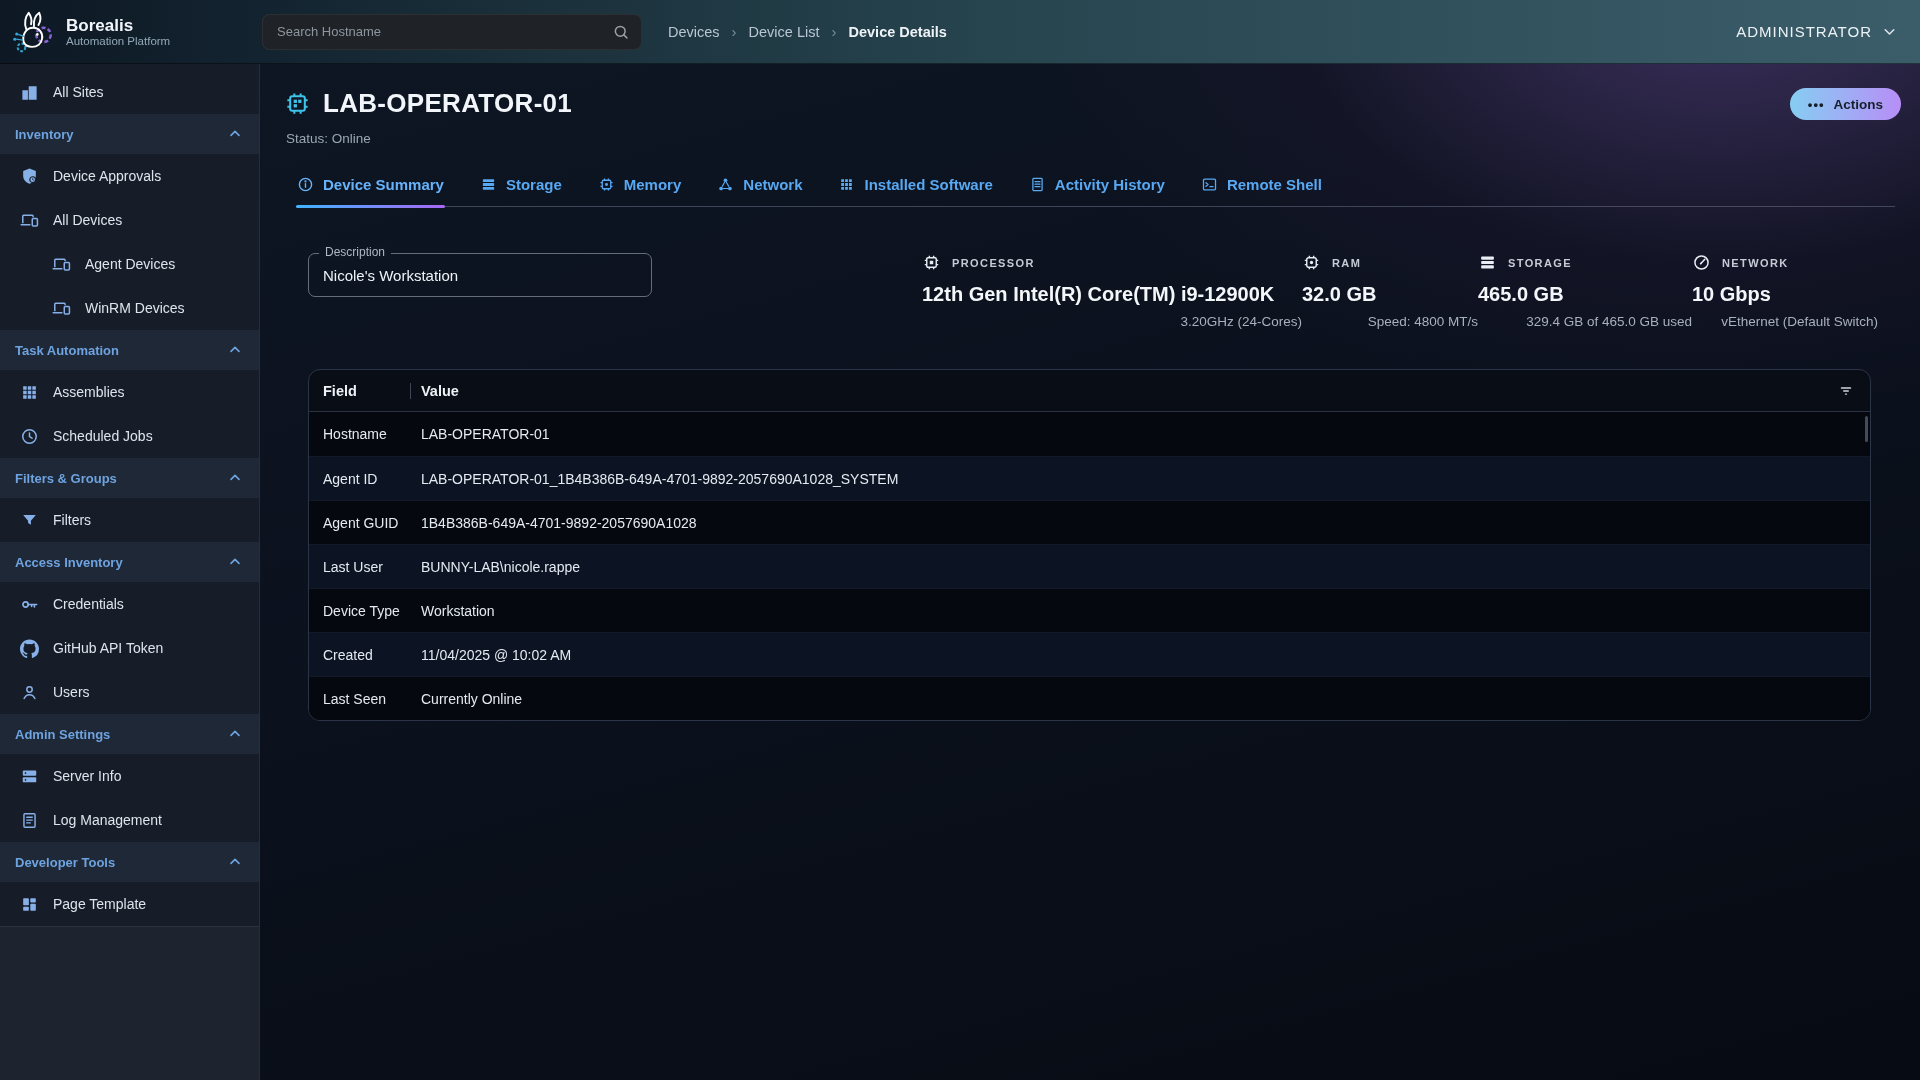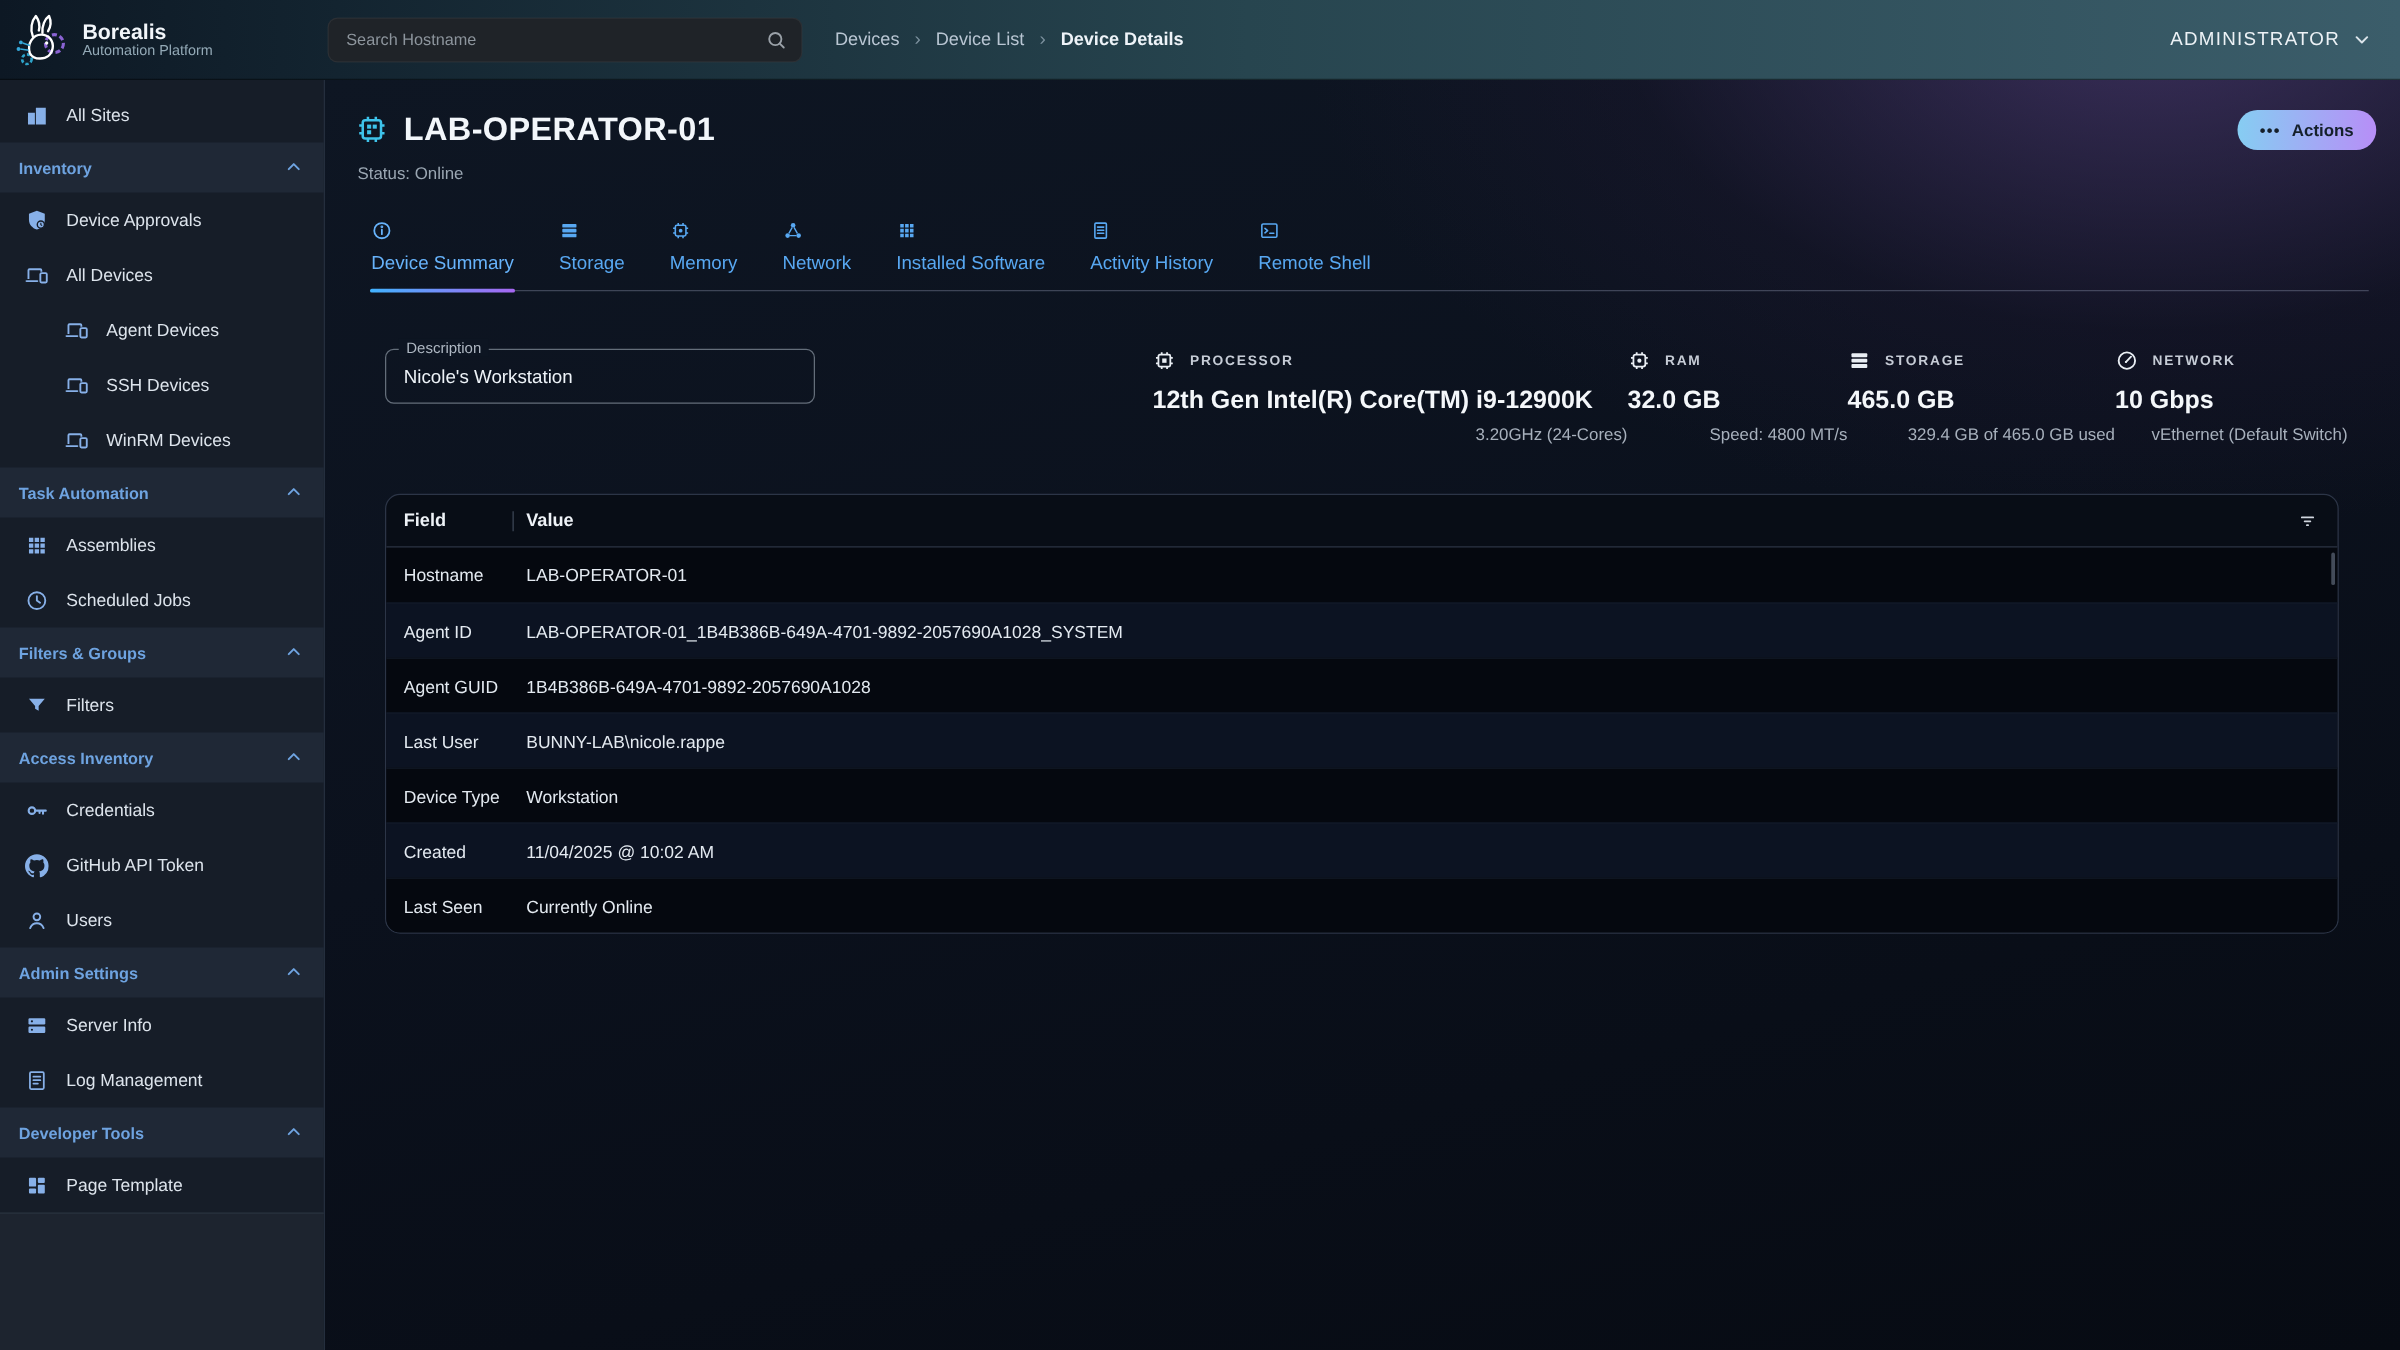--- a/index.html
+++ b/index.html
@@ -54,22 +54,22 @@
   .title-row svg { width:27px; height:27px; color:#3ec3ea; }
   .page-title { color:#f2f6fa; font-size:26px; font-weight:bold; letter-spacing:.3px; }
   .status-line { margin:12px 0 0 2px; color:#9aa6b2; font-size:13.5px; }
   .actions-btn { margin-left:auto; height:32px; padding:0 18px; border:none; border-radius:16px;
     background:linear-gradient(90deg,#86cdf2,#b78ef7); color:#15202b; font-size:13.5px; font-weight:bold;
     display:flex; align-items:center; gap:9px; cursor:pointer; font-family:"Liberation Sans", sans-serif; }
   .actions-dots { font-size:13px; letter-spacing:1px; font-weight:bold; }
 
   .tabs-wrap { margin:26px 25px 0 36px; border-bottom:1px solid rgba(142,150,175,.38);
     display:flex; gap:34px; }
-  .tab { position:relative; display:flex; align-items:flex-start; gap:9px; padding:4px 1px 13px 1px;
-    color:#58a8f2; font-size:15px; font-weight:normal; cursor:pointer; white-space:nowrap;flex-direction:column; }
+  .tab { position:relative; display:flex; align-items:flex-end; gap:9px; padding:4px 1px 13px 1px;
+    color:#58a8f2; font-size:15px; font-weight:bold; cursor:pointer; white-space:nowrap; }
   .tab svg { width:17px; height:17px; }
   .tab.active { color:#67b3fb; }
   .tab-underline { position:absolute; left:0; right:0; bottom:-2px; height:3px; border-radius:2px;
     background:linear-gradient(90deg,#41b3ff,#a767f2); }
 
   .summary-row { margin:46px 42px 0 48px; display:flex; align-items:flex-start; }
   .desc-field { position:relative; width:344px; height:44px; }
   .desc-field input { width:100%; height:100%; background:transparent; border:1px solid #646e7a;
     border-radius:7px; color:#eef3f8; font-size:15px; padding:0 14px; outline:none;
     font-family:"Liberation Sans", sans-serif; }
@@ -190,28 +190,20 @@
             <rect x="15.5" y="9.5" width="6.5" height="9.5" rx="1.2"></rect>
           </svg>
         <span class="nav-item-label">Agent Devices</span>
       </div>
       <div class="nav-item sub">
         <svg viewBox="0 0 24 24" fill="none" stroke="currentColor" stroke-width="1.9">
             <path d="M3.5 15.5v-9a1 1 0 0 1 1-1h11a1 1 0 0 1 1 1V8"></path>
             <path d="M1.5 17.5h11" stroke-linecap="round"></path>
             <rect x="15.5" y="9.5" width="6.5" height="9.5" rx="1.2"></rect>
           </svg>
-        <span class="nav-item-label">SSH Devices</span>
-      </div>
-      <div class="nav-item sub">
-        <svg viewBox="0 0 24 24" fill="none" stroke="currentColor" stroke-width="1.9">
-            <path d="M3.5 15.5v-9a1 1 0 0 1 1-1h11a1 1 0 0 1 1 1V8"></path>
-            <path d="M1.5 17.5h11" stroke-linecap="round"></path>
-            <rect x="15.5" y="9.5" width="6.5" height="9.5" rx="1.2"></rect>
-          </svg>
         <span class="nav-item-label">WinRM Devices</span>
       </div>
 
       <div class="nav-header">
         <span class="nav-header-label">Task Automation</span>
         <svg viewBox="0 0 24 24" fill="none" stroke="currentColor" stroke-width="2.4">
             <path d="M6 14l6-6 6 6" stroke-linecap="round" stroke-linejoin="round"></path>
           </svg>
       </div>
       <div class="nav-item">

